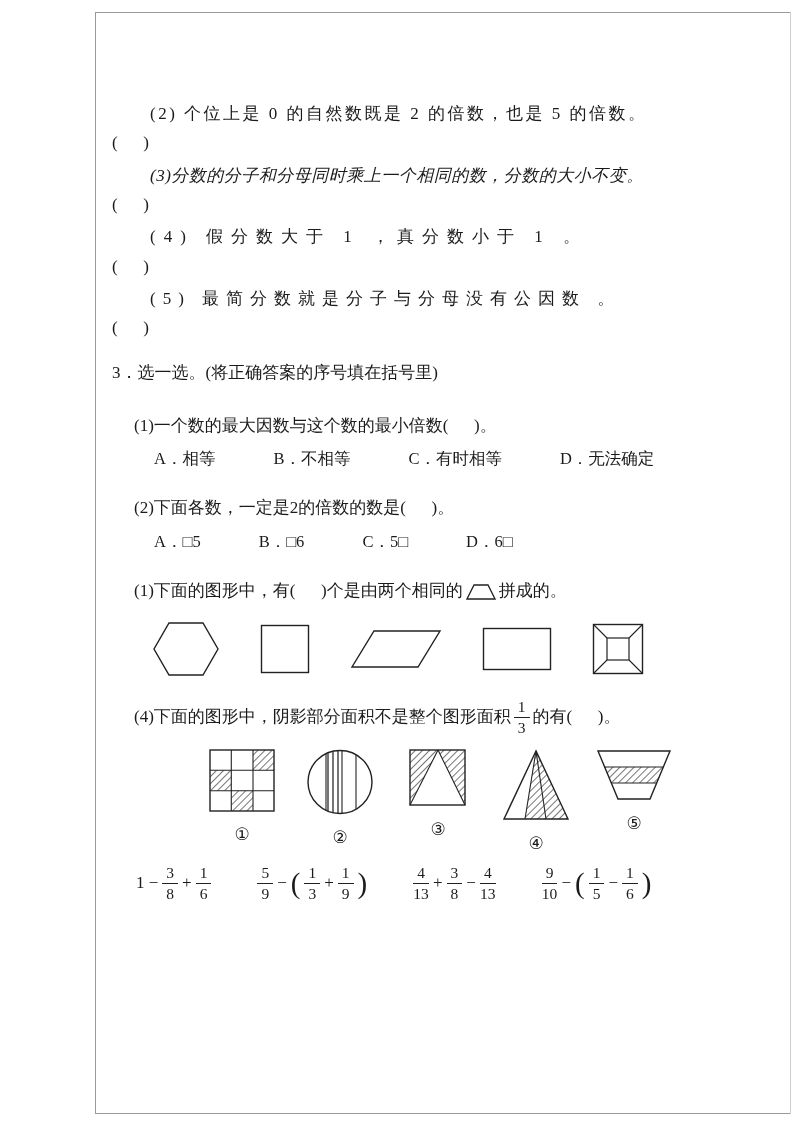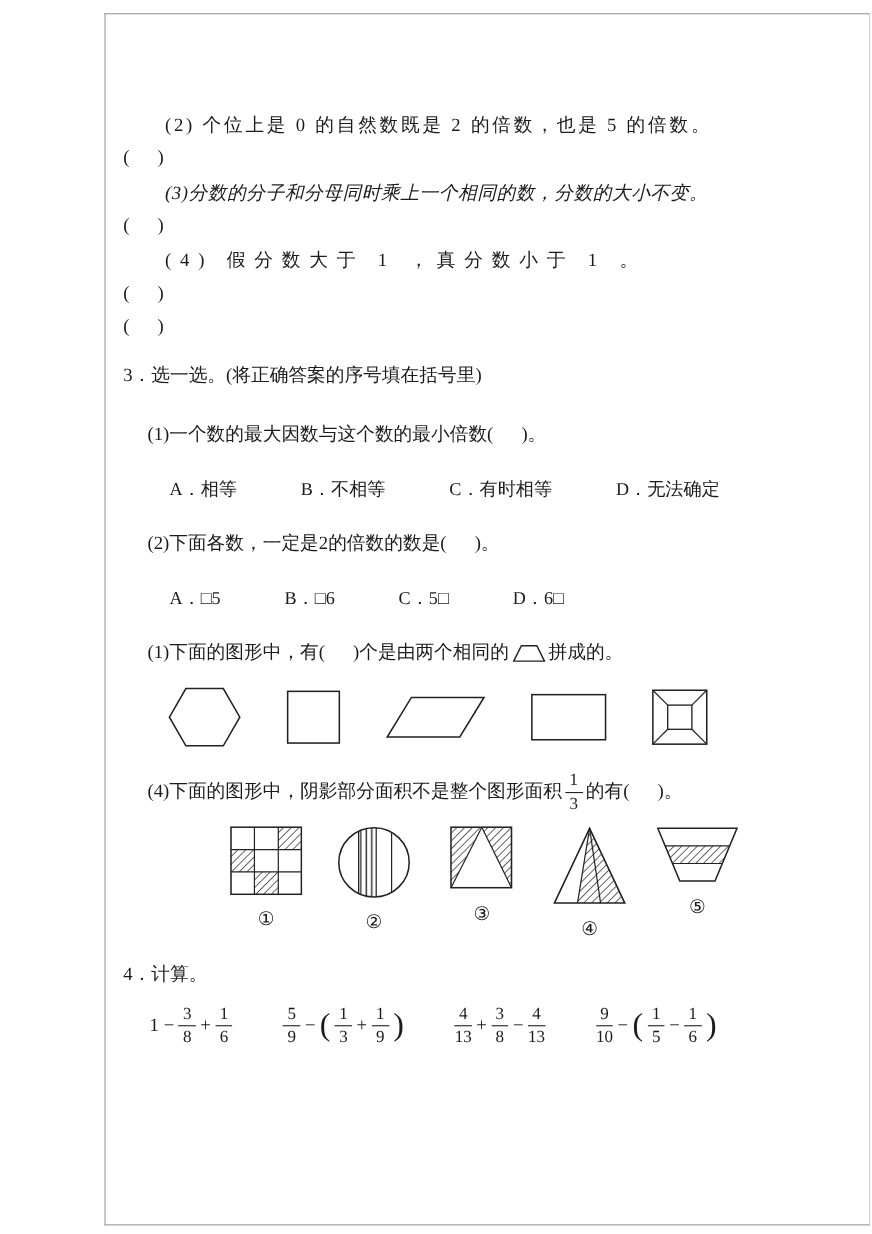--- a/index.html
+++ b/index.html
@@ -24,21 +24,21 @@
   .ls-s  { letter-spacing:2.5px;font-family:Liberation Serif, serif; }
   .ls-n  { letter-spacing:0.5px;font-style:italic; }
   .ls-xl { letter-spacing:8px; }
   .ls-l  { letter-spacing:7px; }
   .j-ans { white-space:pre; line-height:1.6; margin-bottom:3px; }
 
   .sec-title { margin:16px 0 8px; line-height:1.8; white-space:pre; }
 
   .q-text { padding-left:22px; margin:22px 0 4px; white-space:pre; line-height:1.9; }
   .options { display:flex; padding-left:42px; margin:6px 0 10px; }
-  .options .opt { margin-right:58px; font-size:16.5px; white-space:pre;margin-top:17px; }
+  .options .opt { margin-right:58px; font-size:16.5px; white-space:pre; }
 
   .shapes-row { display:flex; align-items:center; gap:40px; padding-left:40px; margin:14px 0 6px; }
   .shapes-row svg { display:block; }
 
   .figures-row { display:flex; gap:14px; padding-left:88px; margin:12px 0 2px; }
   .fig { display:flex; flex-direction:column; align-items:center; width:84px; }
   .fig svg { margin-bottom:12px; }
   .fig-label { font-size:17px; font-family:"DejaVu Sans","Liberation Sans",sans-serif; }
 
   .calc-row { display:flex; gap:46px; padding-left:24px; margin-top:12px; align-items:center; }
@@ -83,20 +83,21 @@
     </div>
     <div>
       <div class="j-text ls-n">(3)分数的分子和分母同时乘上一个相同的数，分数的大小不变。</div>
       <div class="j-ans">(      )</div>
     </div>
     <div>
       <div class="j-text ls-xl">(4) 假分数大于 1 ，真分数小于 1 。</div>
       <div class="j-ans">(      )</div>
     </div>
     <div>
+      <div class="j-text ls-l">(5) 最简分数就是分子与分母没有公因数 。</div>
       <div class="j-ans">(      )</div>
     </div>
 
     <div class="sec-title">3．选一选。(将正确答案的序号填在括号里)</div>
 
     <div class="q-text">(1)一个数的最大因数与这个数的最小倍数(      )。</div>
     <div class="options">
       <span class="opt">A．相等</span>
       <span class="opt">B．不相等</span>
       <span class="opt">C．有时相等</span>
@@ -193,21 +194,20 @@
           <polygon points="9.7,18 68.3,18 61.7,34 16.3,34" fill="url(#hatch)"></polygon>
           <polygon points="3,2 75,2 55,50 23,50" fill="none" stroke="#222" stroke-width="1.4"></polygon>
           <line x1="9.7" y1="18" x2="68.3" y2="18" stroke="#222" stroke-width="1.1"></line>
           <line x1="16.3" y1="34" x2="61.7" y2="34" stroke="#222" stroke-width="1.1"></line>
         </svg>
         <div class="fig-label">⑤</div>
       </div>
     </div>
 
 
-    <div class="sec-title">4．计算。</div>
 
     <div class="calc-row">
       <div class="expr"><span class="op">1 −</span><span class="frac"><span class="num">3</span><span class="den">8</span></span><span class="op">+</span><span class="frac"><span class="num">1</span><span class="den">6</span></span></div>
       <div class="expr"><span class="frac"><span class="num">5</span><span class="den">9</span></span><span class="op">−</span><span class="paren">(</span><span class="frac"><span class="num">1</span><span class="den">3</span></span><span class="op">+</span><span class="frac"><span class="num">1</span><span class="den">9</span></span><span class="paren">)</span></div>
       <div class="expr"><span class="frac"><span class="num">4</span><span class="den">13</span></span><span class="op">+</span><span class="frac"><span class="num">3</span><span class="den">8</span></span><span class="op">−</span><span class="frac"><span class="num">4</span><span class="den">13</span></span></div>
       <div class="expr"><span class="frac"><span class="num">9</span><span class="den">10</span></span><span class="op">−</span><span class="paren">(</span><span class="frac"><span class="num">1</span><span class="den">5</span></span><span class="op">−</span><span class="frac"><span class="num">1</span><span class="den">6</span></span><span class="paren">)</span></div>
     </div>
 
   </div>
 </div>

